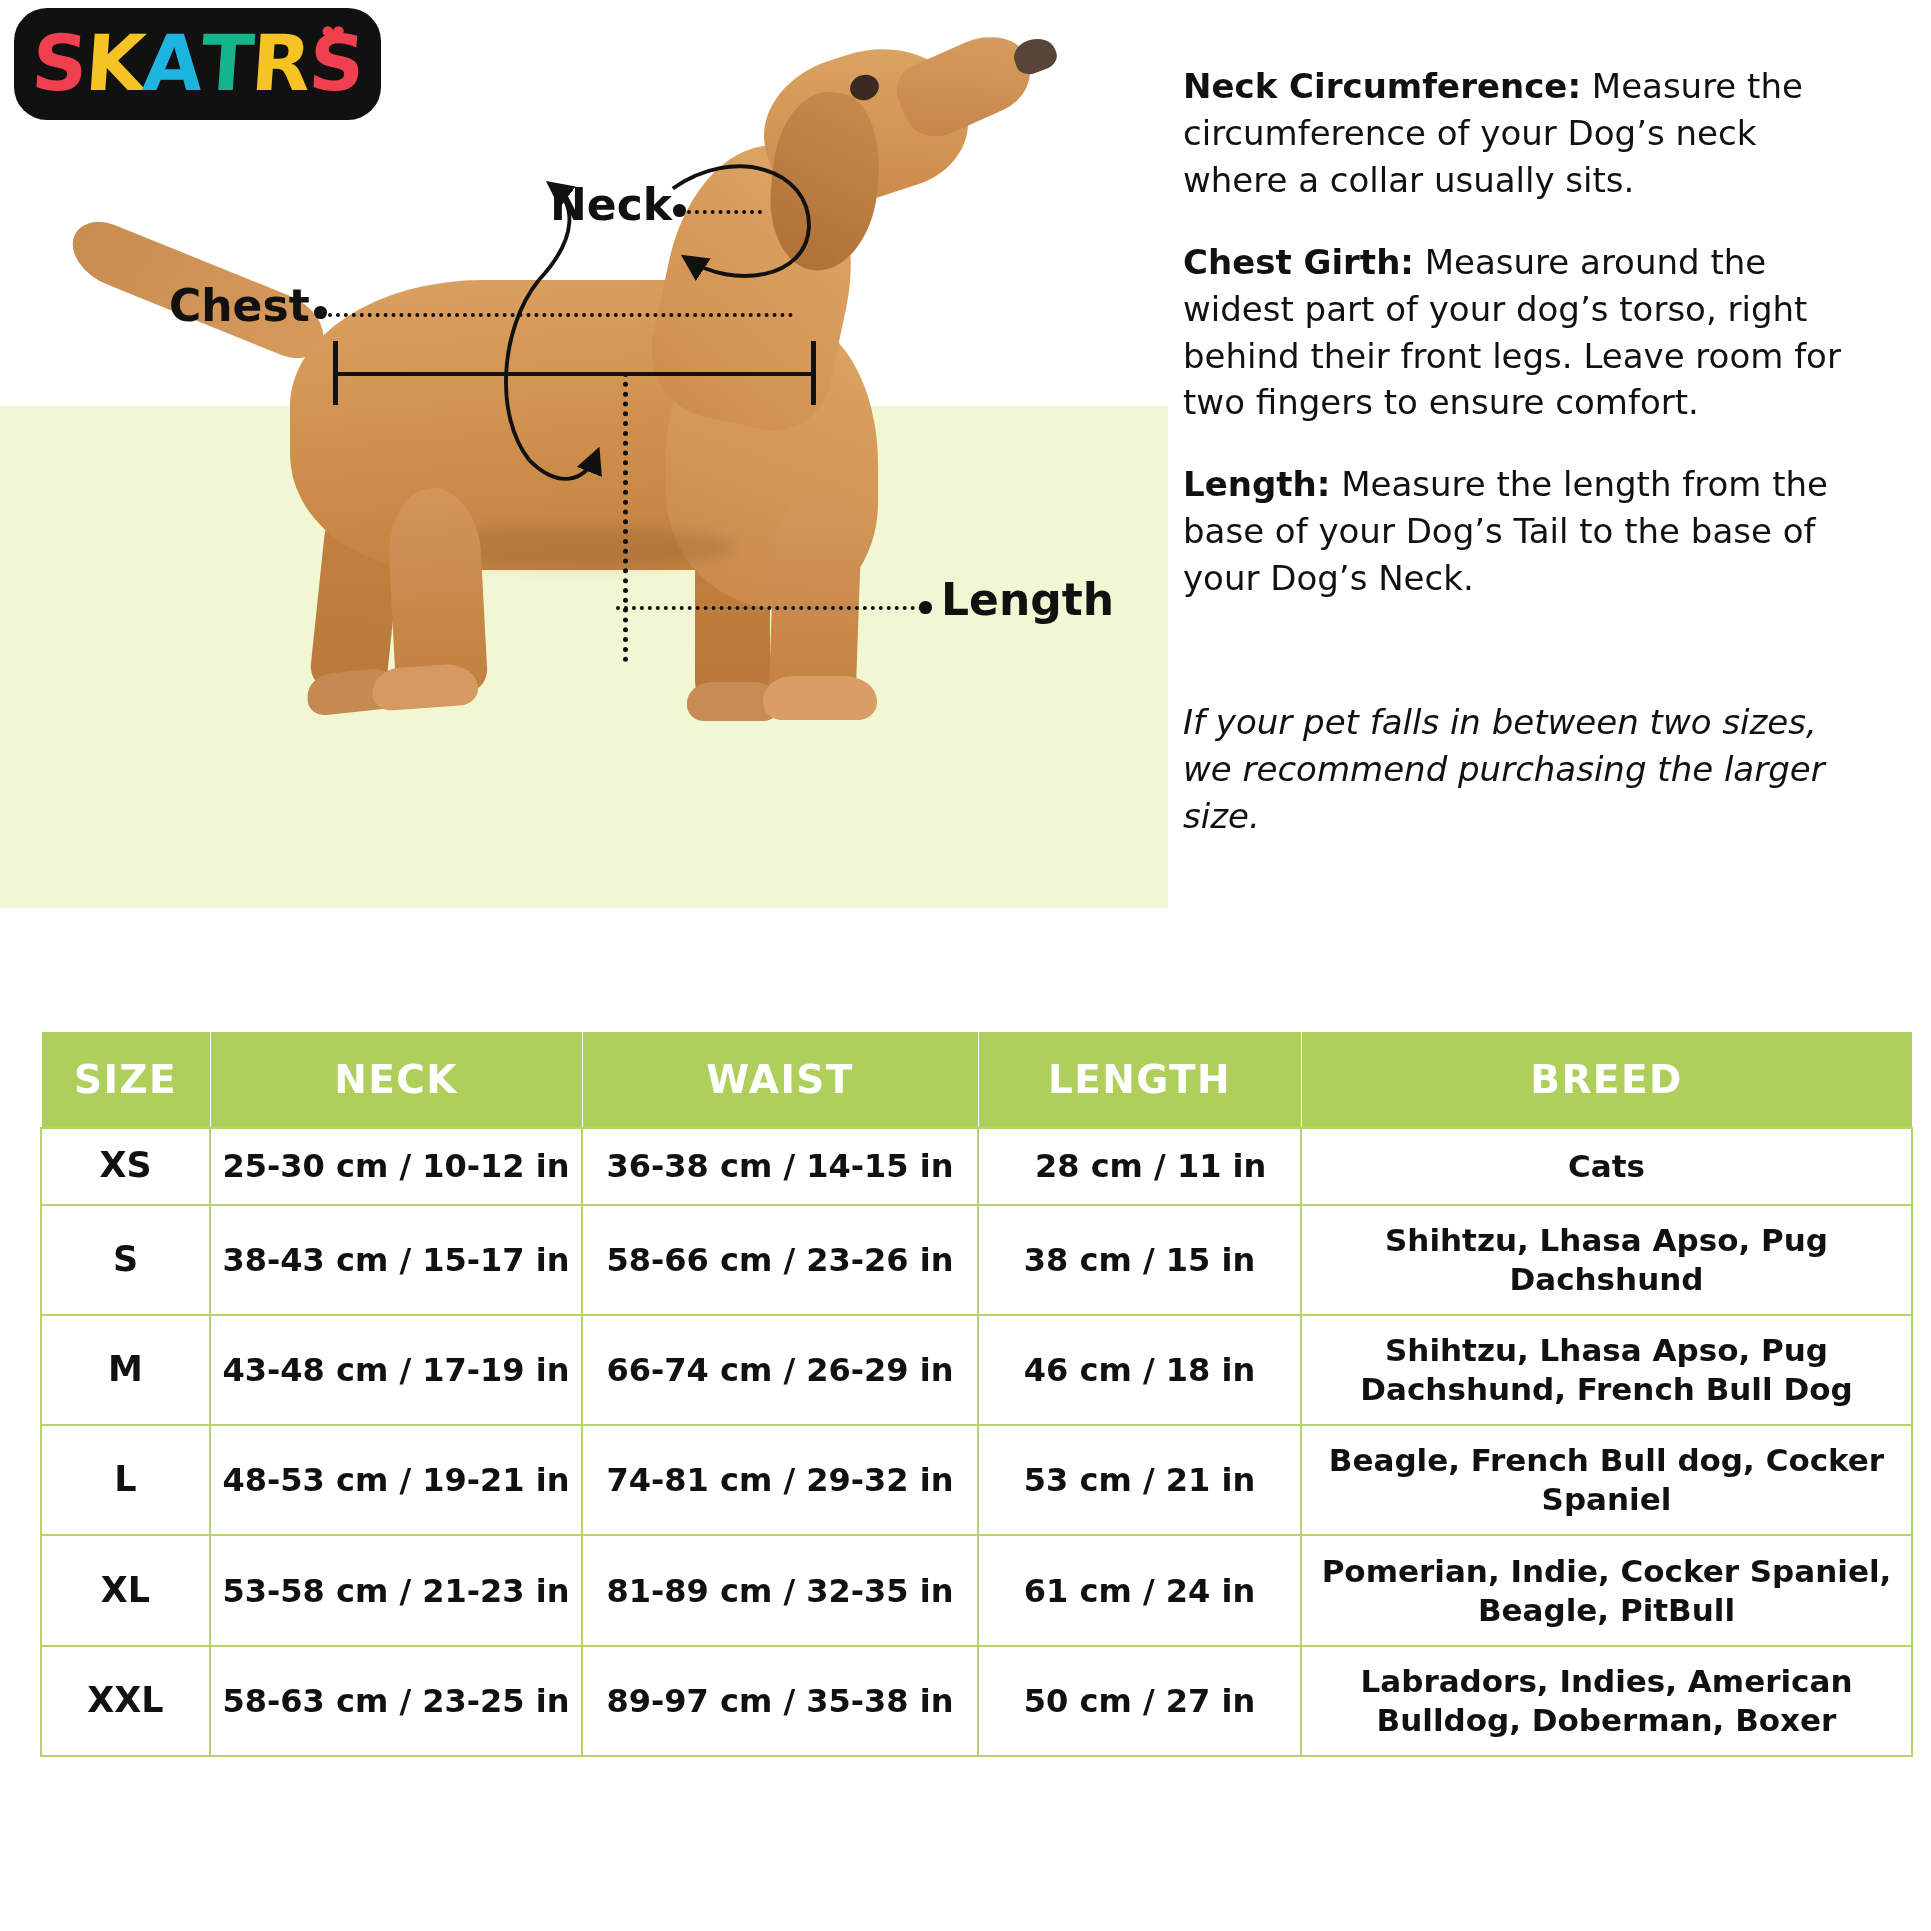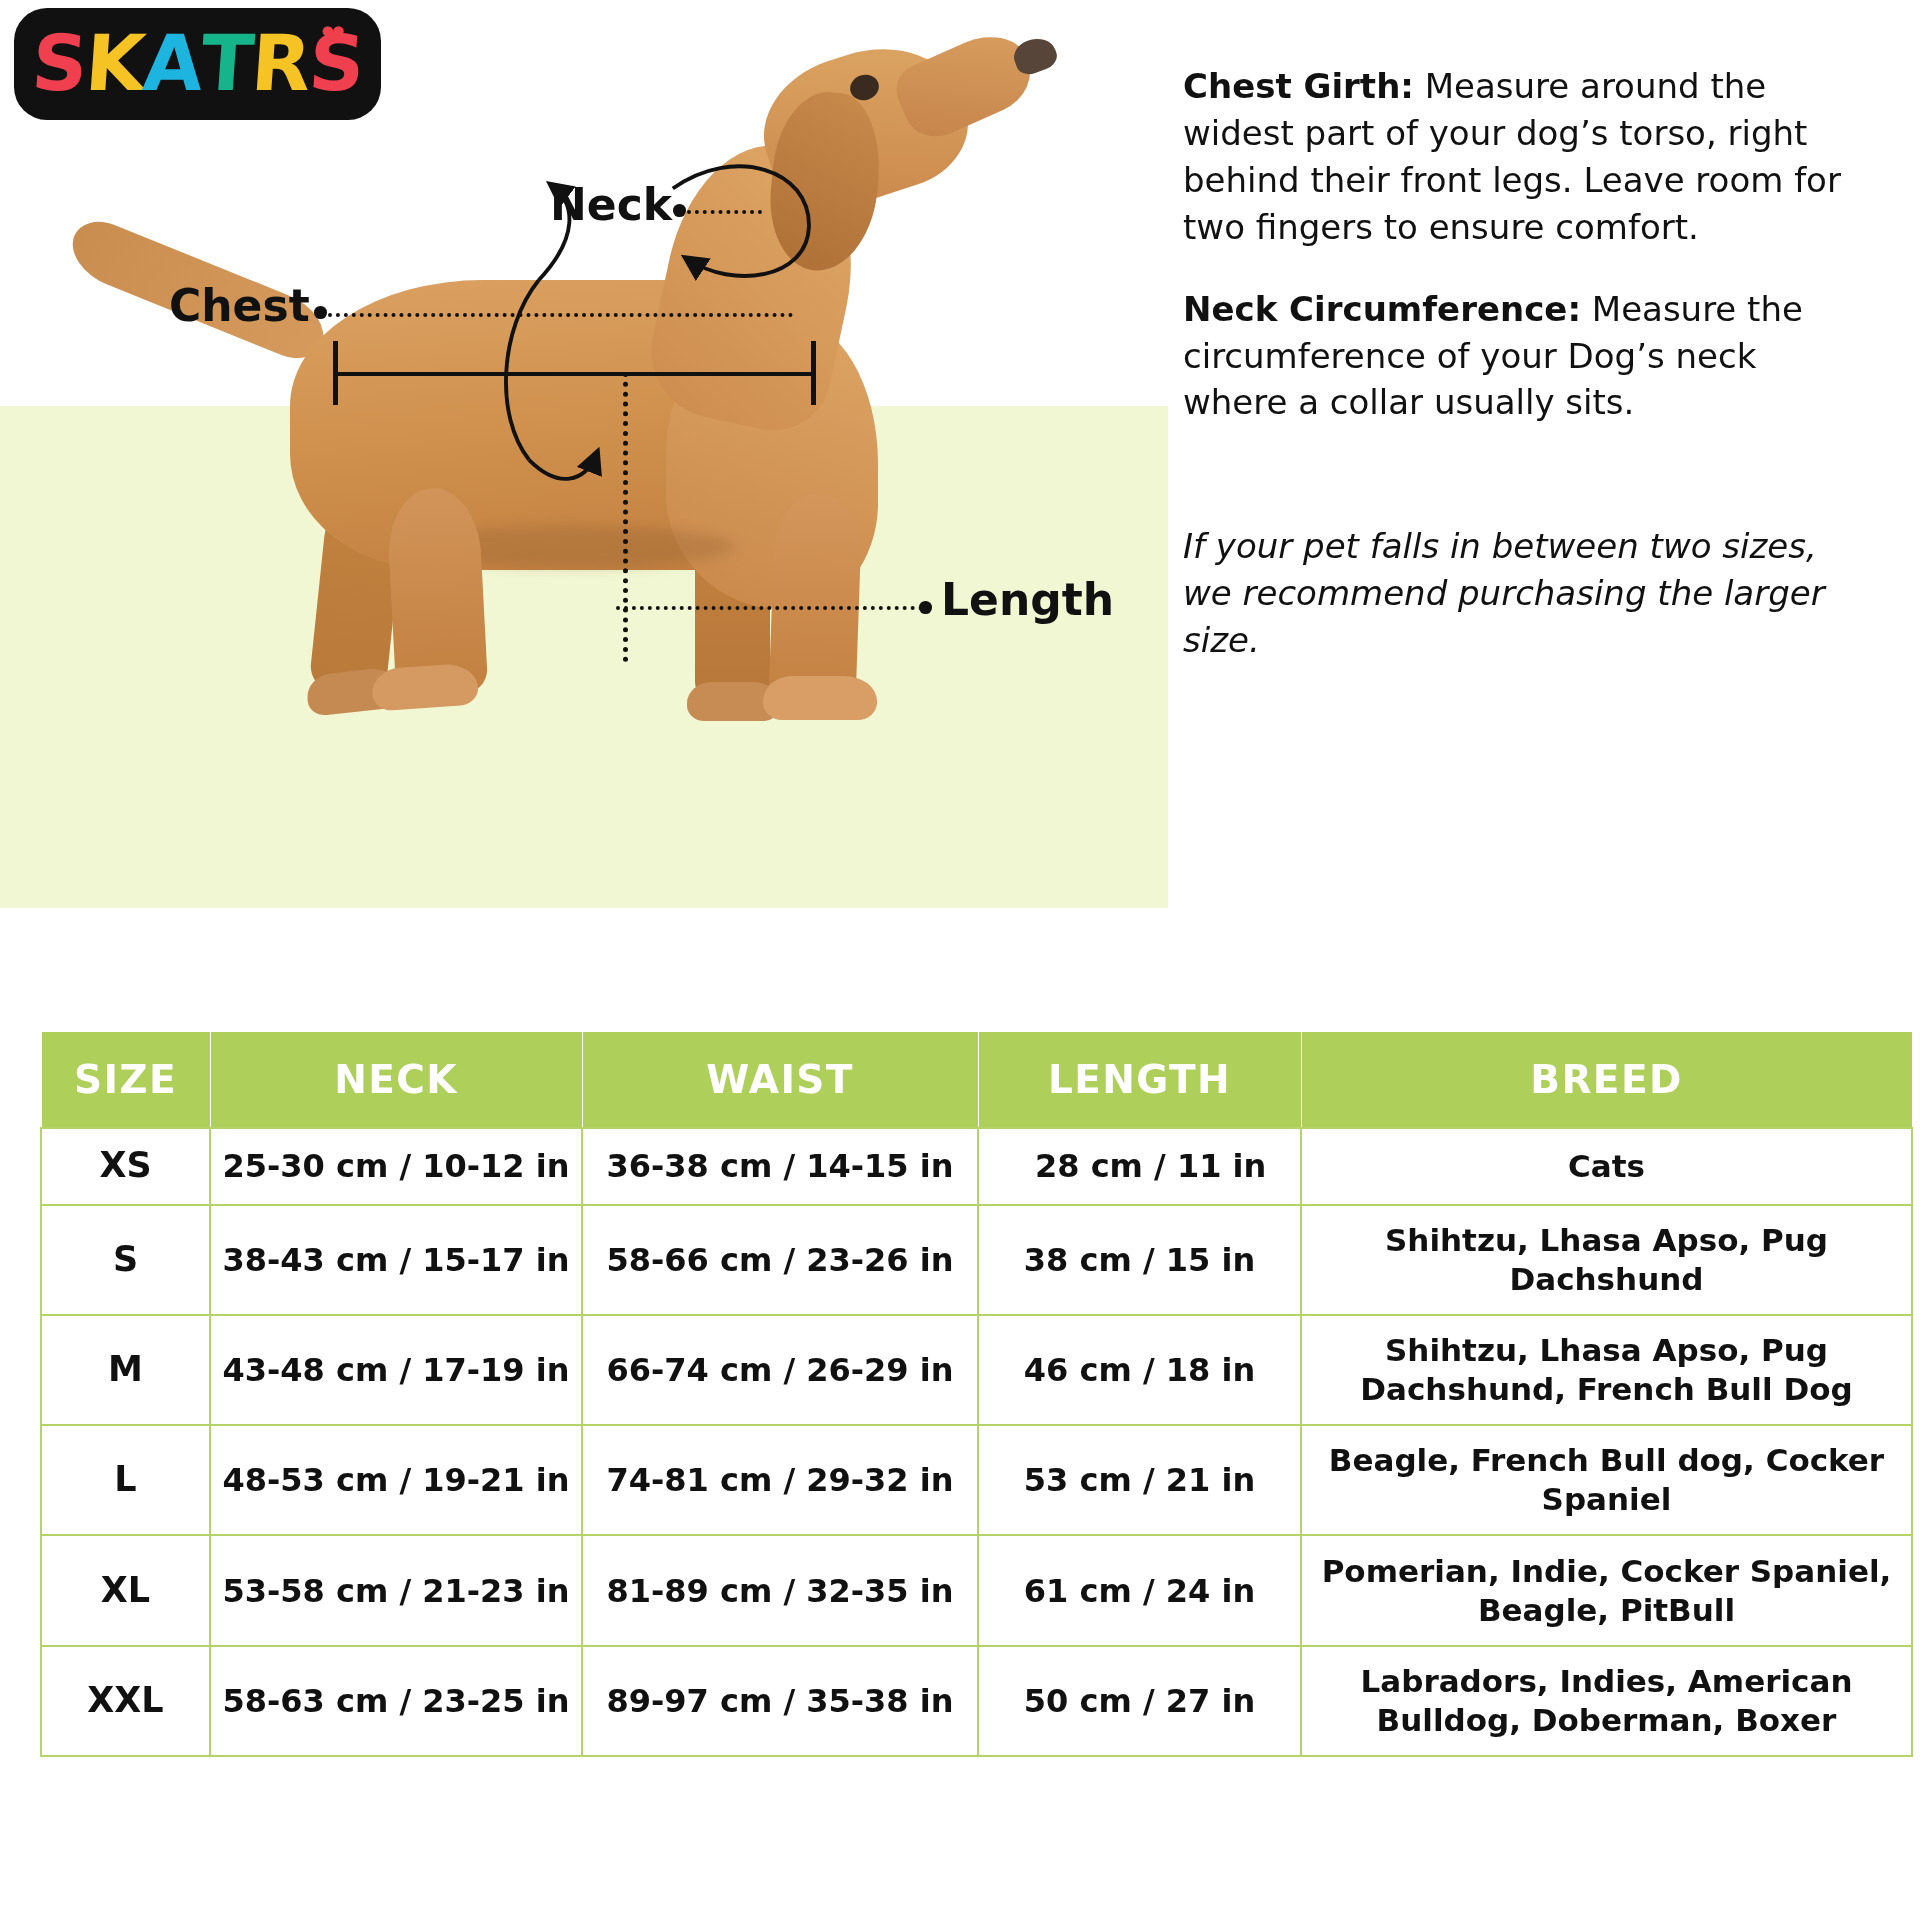--- a/index.html
+++ b/index.html
@@ -332,24 +332,27 @@
   <div class="measure-cap" id="cap-right"></div>
   <div id="drop-line"></div>
 
   <div class="anno-label" id="label-neck">Neck</div>
   <div class="anno-label" id="label-chest">Chest</div>
   <div class="anno-label" id="label-length">Length</div>
 </div>
 
 <div id="infocol">
   <p class="para">
+    <b>Neck Circumference:</b><span> Measure the circumference of your Dog’s neck where a collar usually sits.</span>
+  </p>
+  <p class="para">
     <b>Chest Girth:</b><span> Measure around the widest part of your dog’s torso, right behind their front legs. Leave room for two fingers to ensure comfort.</span>
   </p>
   <p class="para">
-    <b>Neck Circumference:</b><span> Measure the circumference of your Dog’s neck where a collar usually sits.</span>
+    <b>Length:</b><span> Measure the length from the base of your Dog’s Tail to the base of your Dog’s Neck.</span>
   </p>
   <p class="note">If your pet falls in between two sizes, we recommend purchasing the larger size.</p>
 </div>
 
 <table id="sizetable">
   <colgroup>
     <col class="c-size">
       <col class="c-neck">
       <col class="c-waist">
       <col class="c-length">

